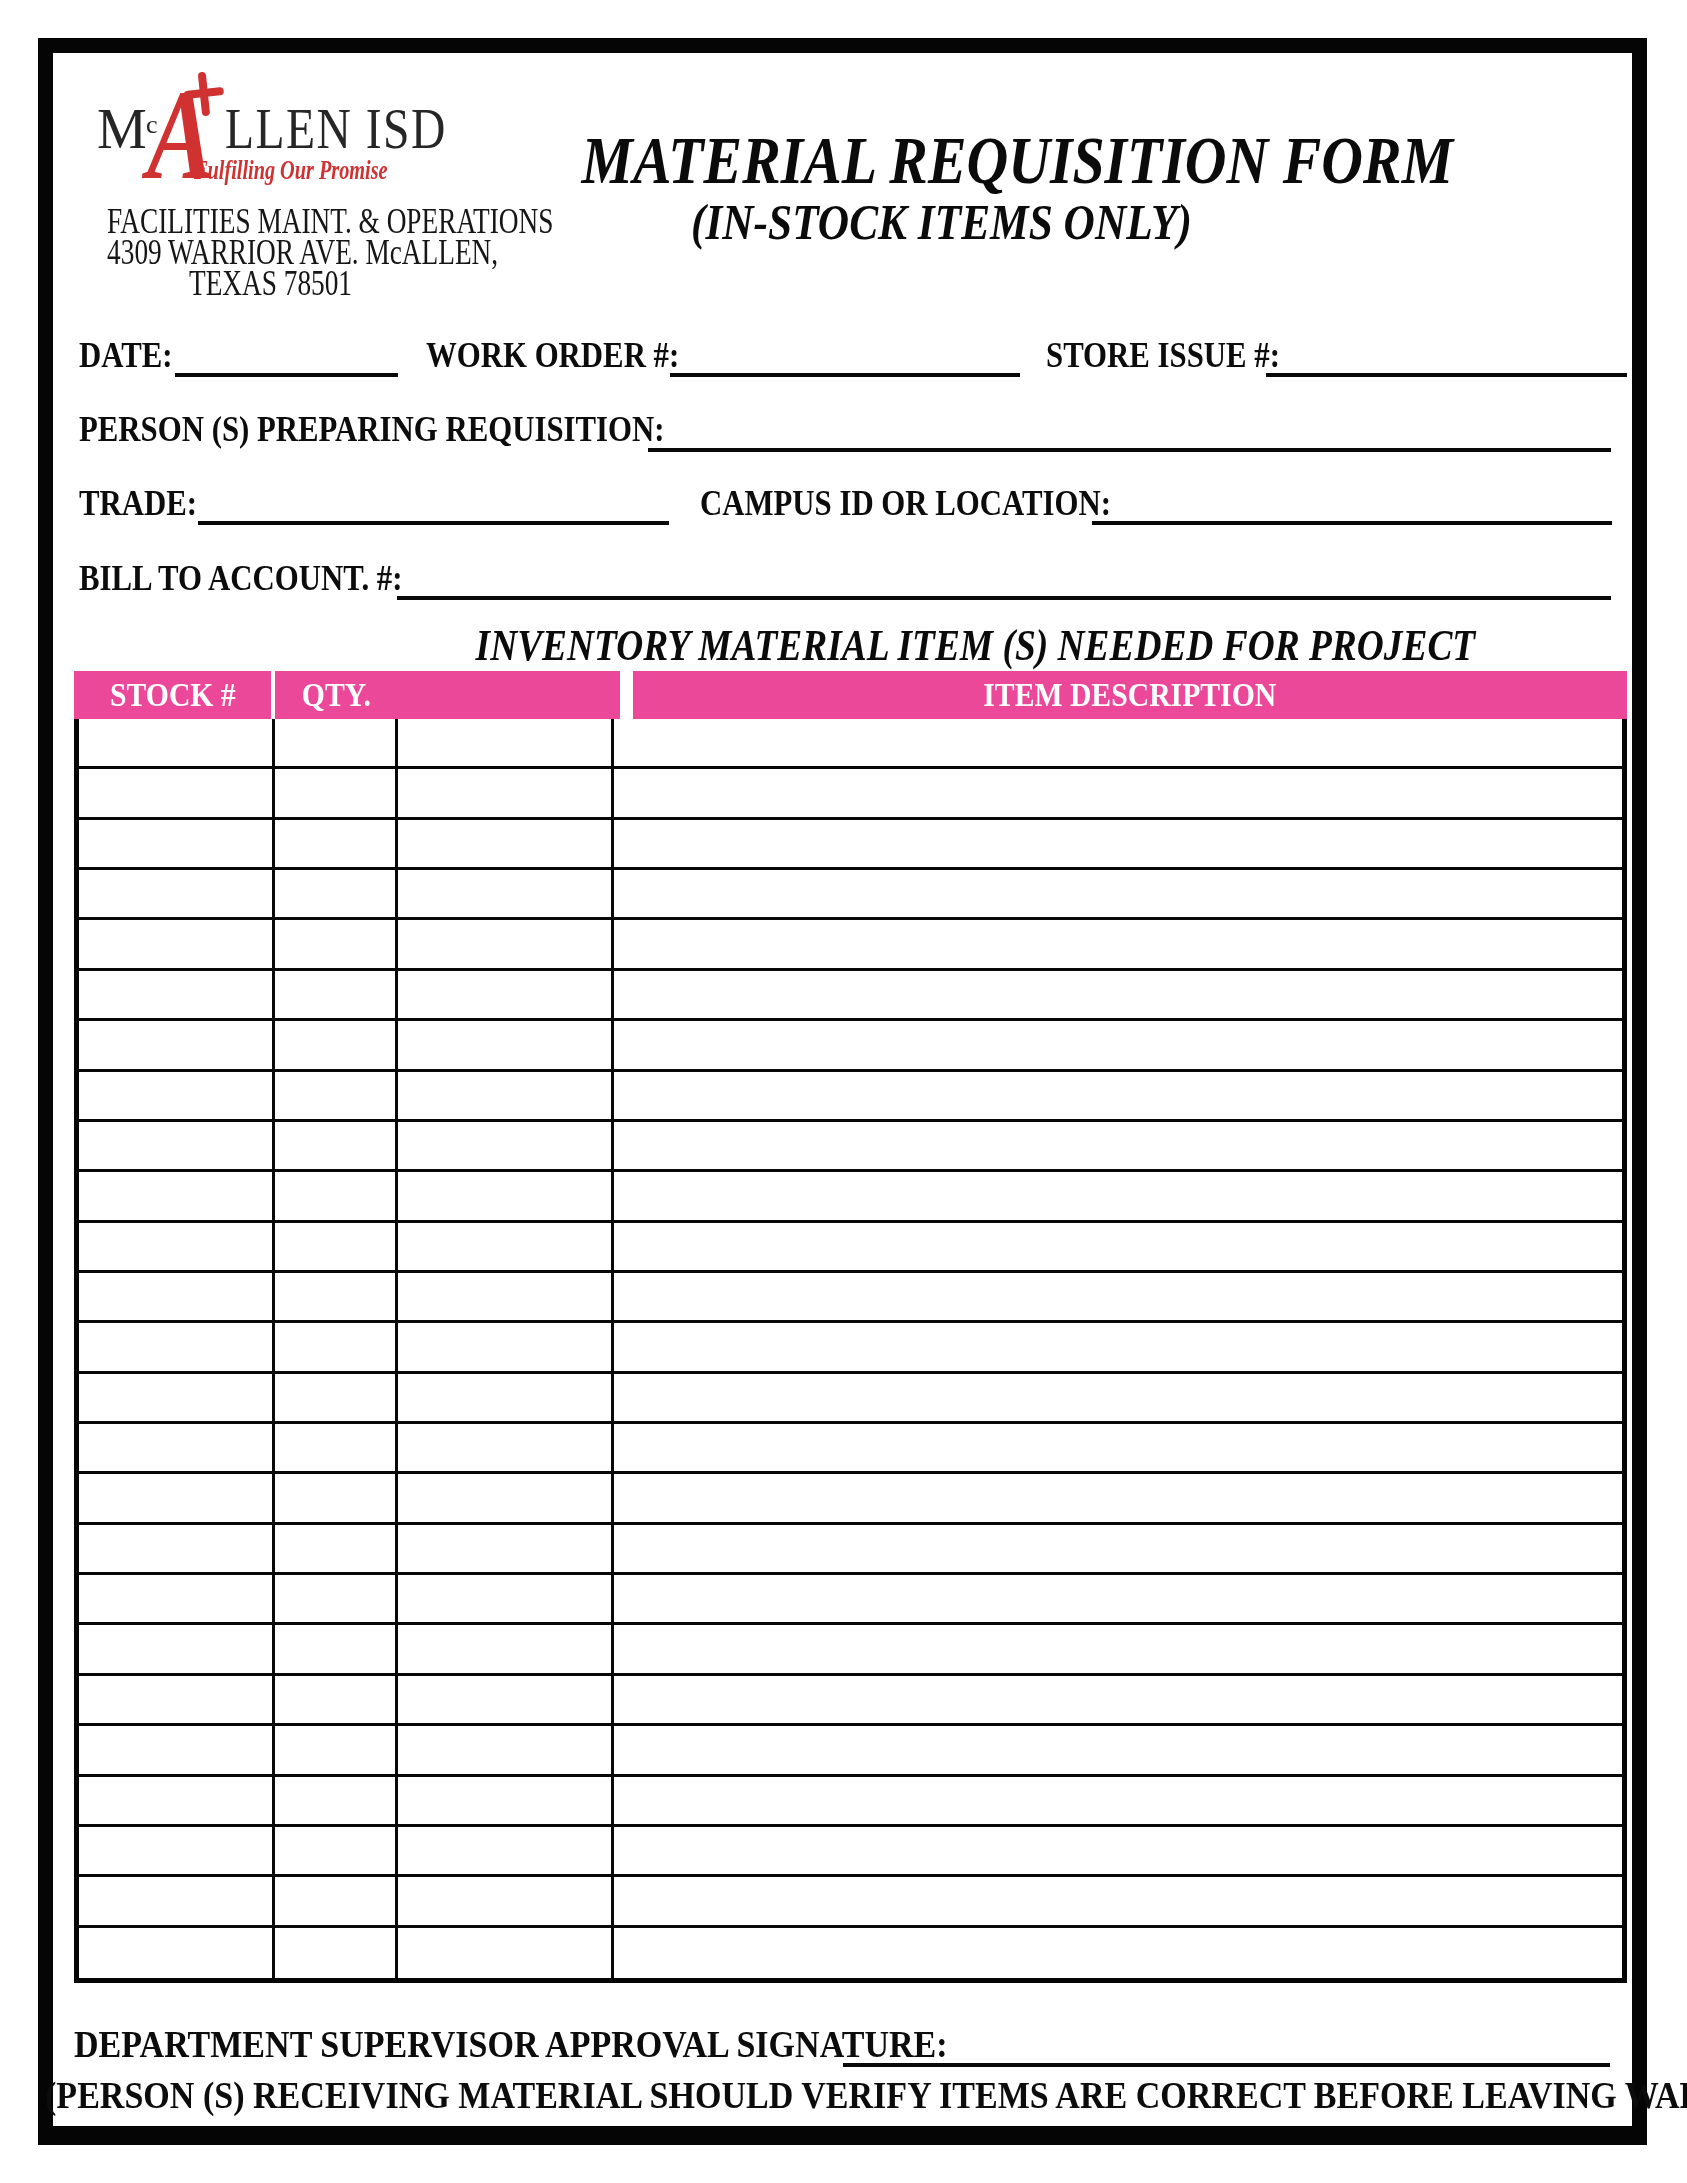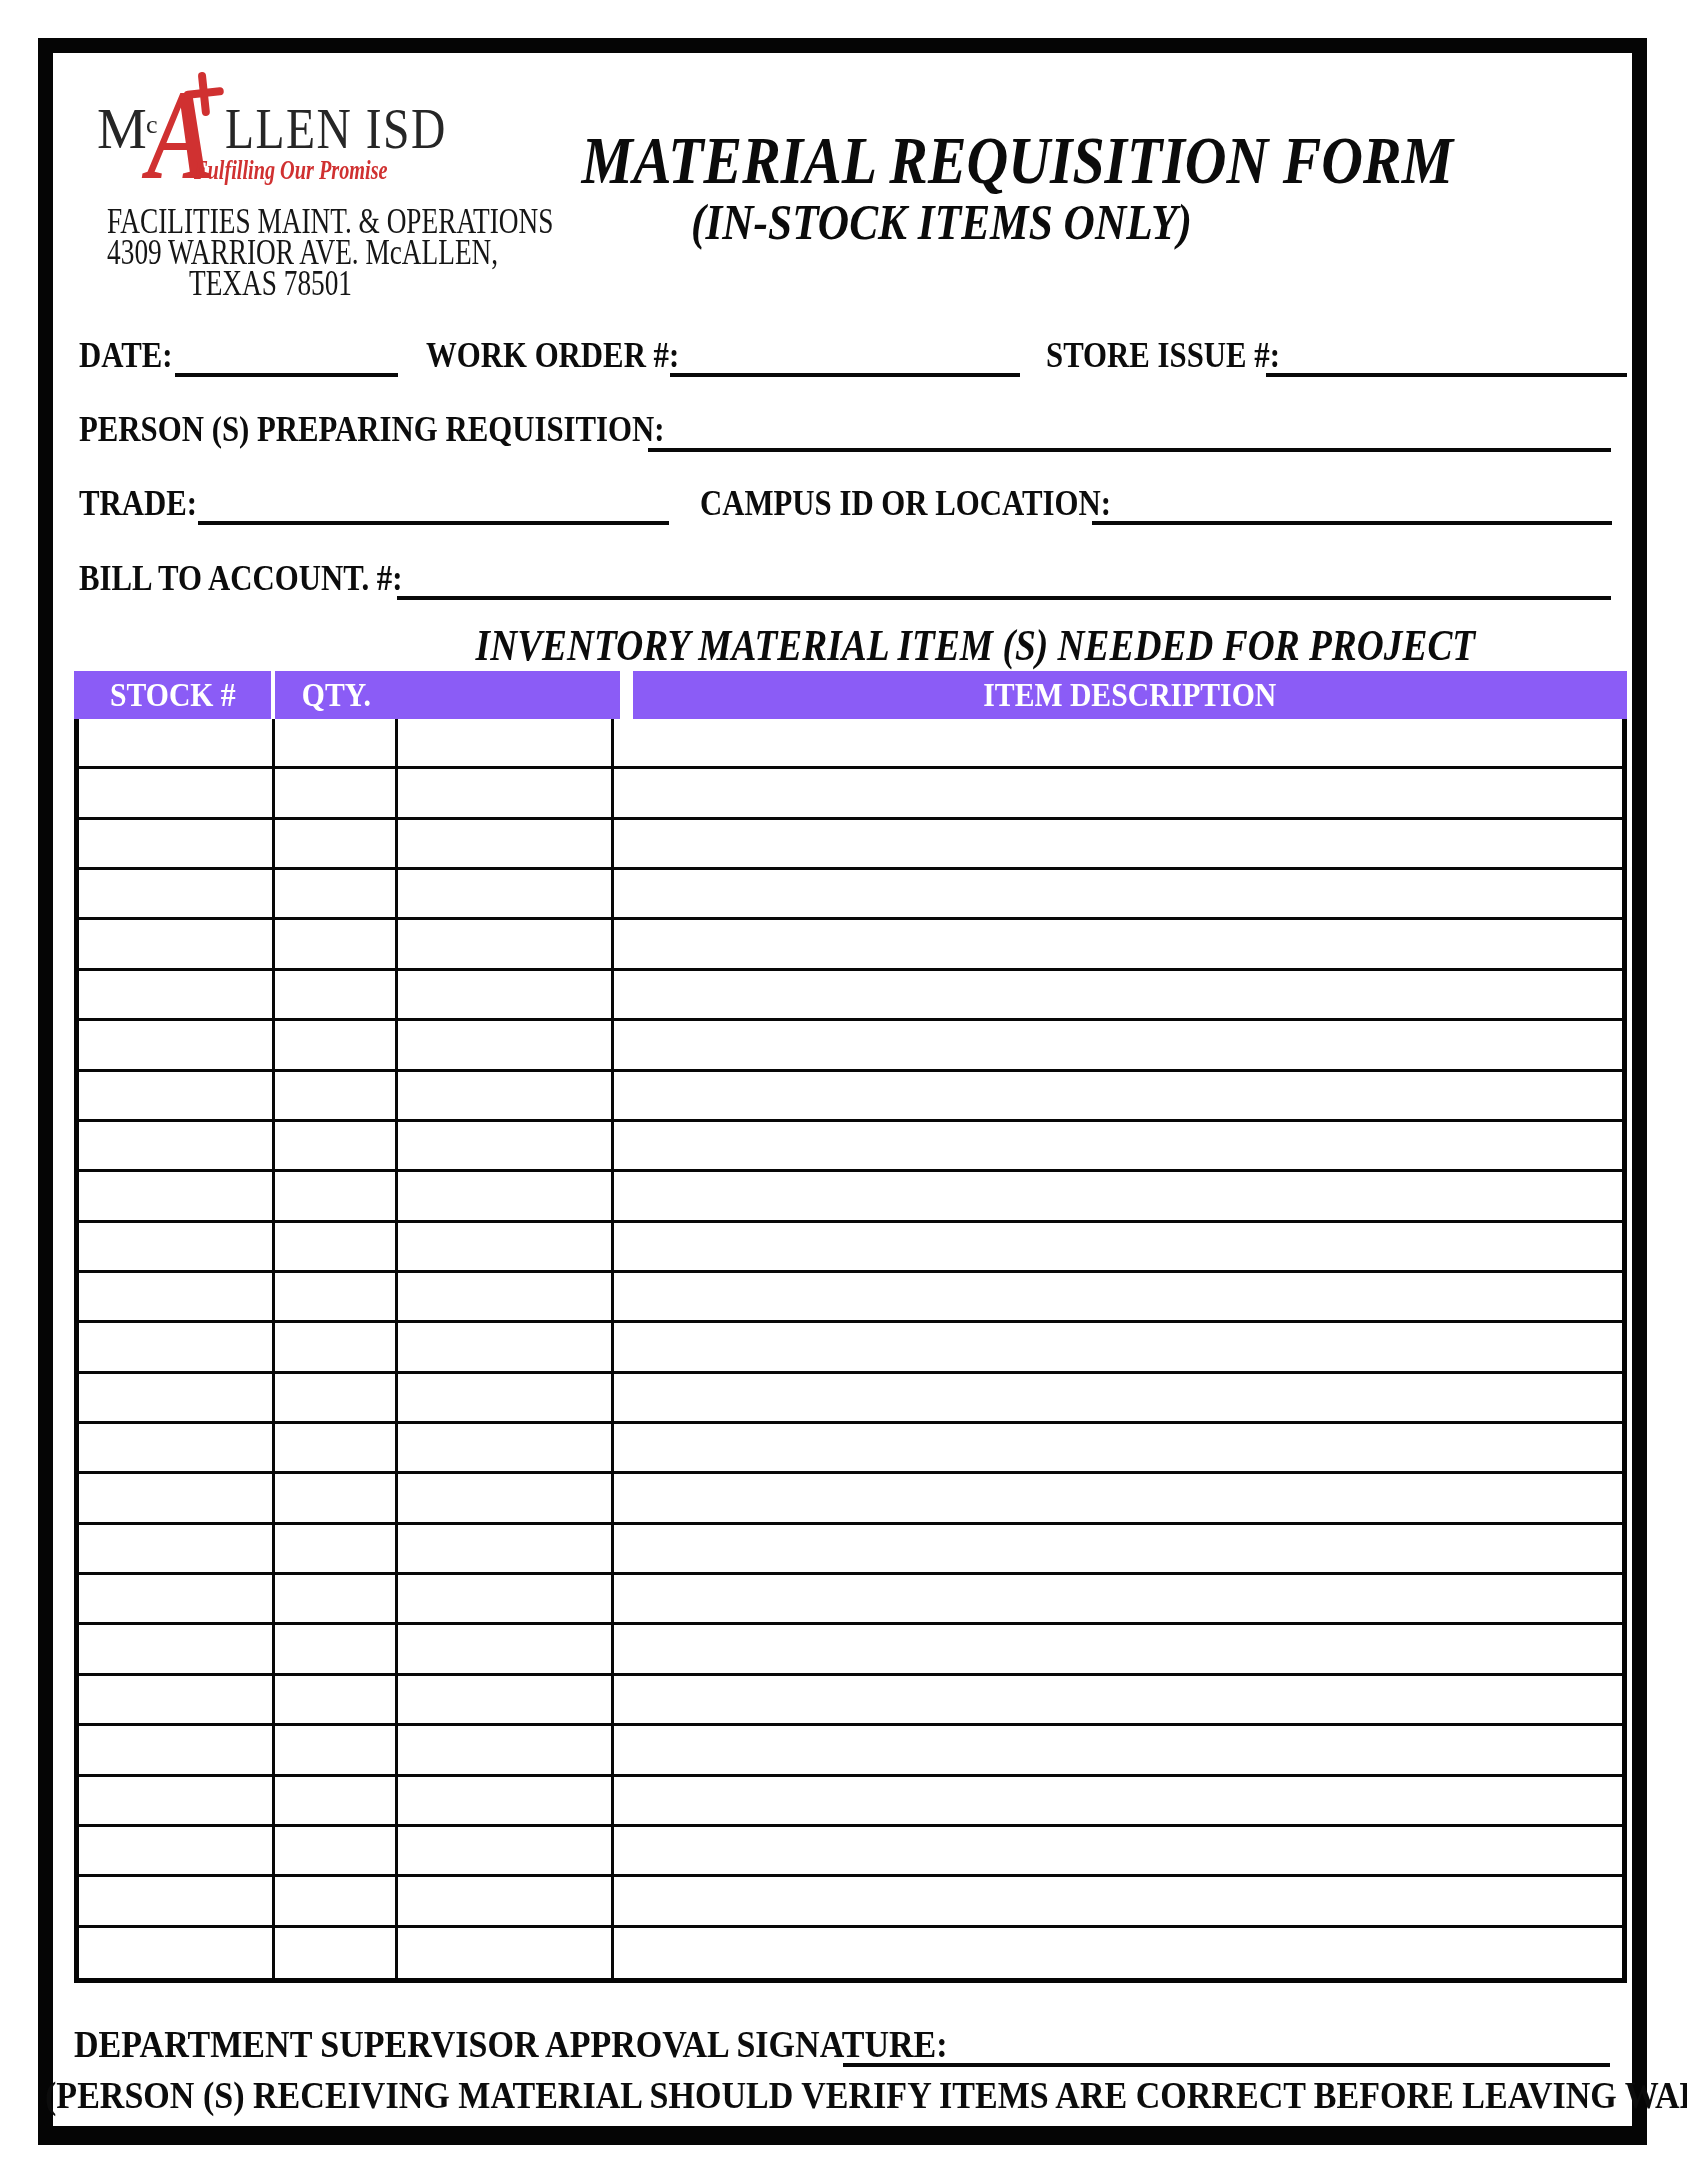--- a/index.html
+++ b/index.html
@@ -66,21 +66,21 @@
   .section-title{
     position:absolute;left:414px;top:624px;width:821px;text-align:center;
     font-size:44px;line-height:1;font-weight:bold;font-style:italic;color:#0b0b0b;
     transform:scaleX(.85);transform-origin:50% 0;white-space:nowrap;
   }
   .inv-header{
     position:absolute;left:74px;top:671px;width:1553px;height:48px;
     display:flex;gap:4.4px;
   }
   .inv-header .seg{
-    background:#8b5cf6;color:#ffffff;position:relative;height:48px;
+    background:#ec4899;color:#ffffff;position:relative;height:48px;
   }
   .seg-stock{width:197px;}
   .seg-mid{width:345px;display:flex;flex-direction:column;}
   .seg-desc{flex:1;margin-left:8px;}
   .hcell{
     display:block;height:48px;line-height:48px;text-align:center;
     font-weight:bold;font-size:33px;color:#fff;white-space:nowrap;
   }
   .hcell-in{display:inline-block;transform:scaleX(.9);transform-origin:50% 50%;}
   .seg-stock .hcell{width:100%;}

